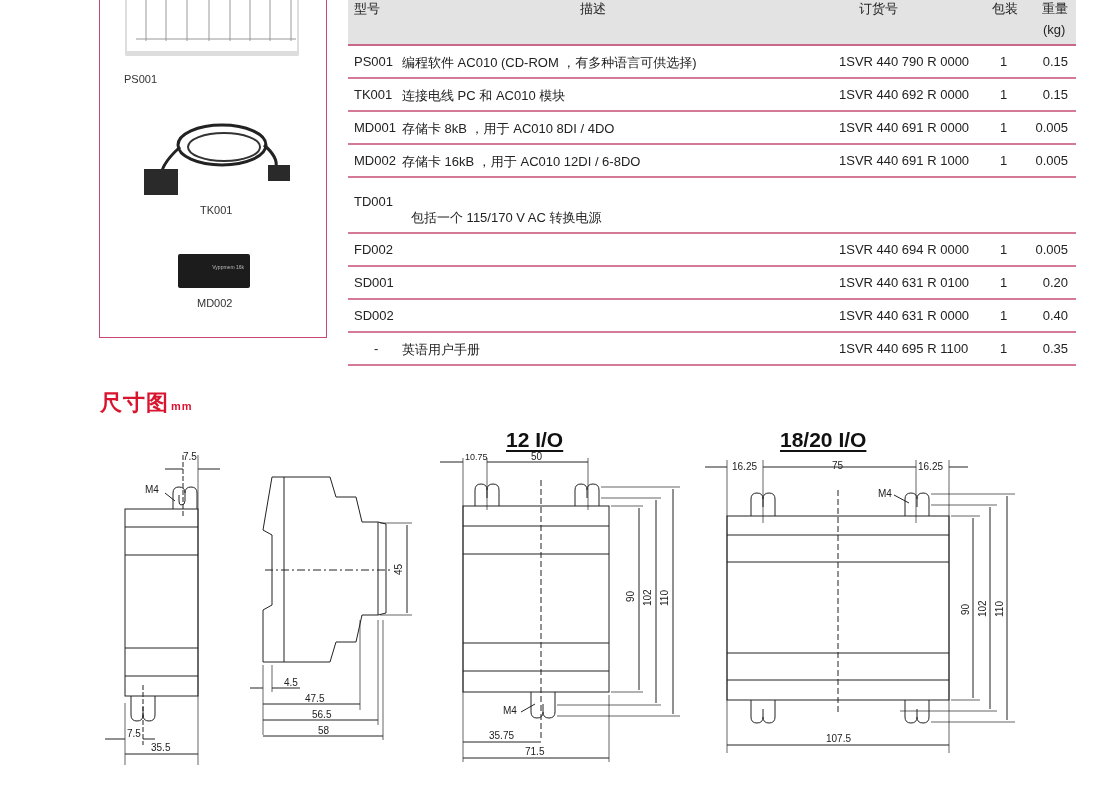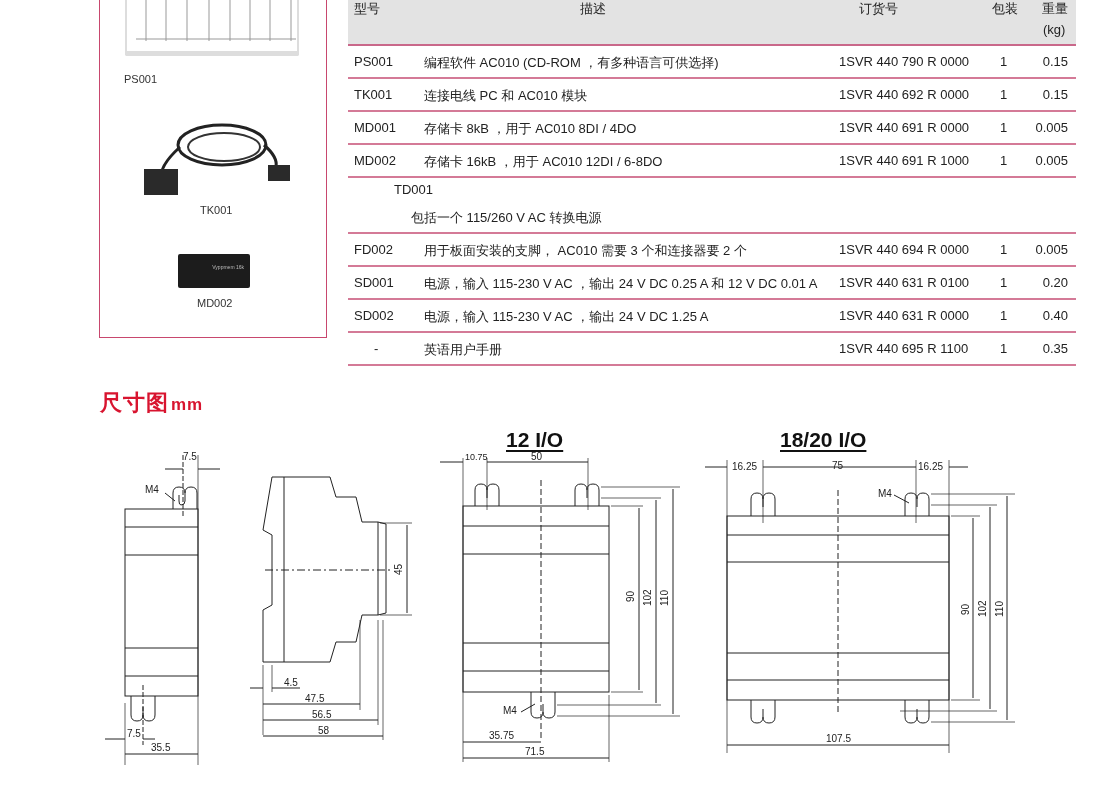--- a/index.html
+++ b/index.html
@@ -18,32 +18,32 @@
 
   
   .tbl { position:absolute; left:348px; top:-12px; width:728px; font-size:13px; }
   .thead { position:relative; height:56px; background:#e3e3e3;
            border-bottom:2px solid #c9688a; }
   .th { position:absolute; top:12px; font-size:13px; color:#222; }
   .row { position:relative; height:31px; border-bottom:2px solid #d47a97; background:#fff; }
   .row.tall { height:54px; }
   .cell { position:absolute; white-space:nowrap; color:#222; }
   .c-code { left:6px; top:8px; }
-  .c-desc { left:76px; top:8px; }
+  .c-desc { left:54px; top:8px; }
   .c-desc2 { left:63px; top:31px; }
   .c-order { left:491px; top:8px; }
   .c-pack { left:652px; top:8px; }
   .c-wt { right:8px; top:8px; text-align:left; }
   .row.tall .c-order, .row.tall .c-pack, .row.tall .c-wt { top:31px;margin-top:34px; }
-  .row.tall .c-code { top:4px;margin-left:40px; }
+  .row.tall .c-code { top:16px; }
 
   
   .sec-title { position:absolute; left:100px; top:388px; color:#d8142f;
                font-weight:bold; font-size:22px; letter-spacing:1px; }
-  .sec-title small { font-size:17px; margin-left:2px; }
+  .sec-title small { font-size:11px; margin-left:2px; }
 
   .drawing { position:absolute; }
   .dtitle { position:absolute; font-weight:bold; font-size:21px; color:#111;
             text-decoration:underline; text-underline-offset:3px; }
   svg text { font-family:"Liberation Sans","DejaVu Sans",sans-serif; }
 </style>
 </head>
 <body>
 
 <div class="panel">
@@ -113,42 +113,39 @@
   </div>
   <div class="row">
     <span class="cell c-code">MD002</span>
     <span class="cell c-desc">存储卡 16kB ，用于 AC010 12DI / 6-8DO</span>
     <span class="cell c-order">1SVR 440 691 R 1000</span>
     <span class="cell c-pack">1</span>
     <span class="cell c-wt">0.005</span>
   </div>
   <div class="row tall">
     <span class="cell c-code">TD001</span>
-    <span class="cell c-desc2">包括一个 115/260 V AC 转换电源</span>
+    <span class="cell c-desc2">包括一个 115/170 V AC 转换电源</span>
     <span class="cell c-order">1SVR 440 693 R 0000</span>
     <span class="cell c-pack">1</span>
     <span class="cell c-wt">1</span>
   </div>
   <div class="row">
     <span class="cell c-code">FD002</span>
-    <span class="cell c-desc">用于板面安装的支脚， AC010 需要 3 个和连接器要 2 个</span>
     <span class="cell c-order">1SVR 440 694 R 0000</span>
     <span class="cell c-pack">1</span>
     <span class="cell c-wt">0.005</span>
   </div>
   <div class="row">
     <span class="cell c-code">SD001</span>
-    <span class="cell c-desc">电源，输入 115-230 V AC ，输出 24 V DC 0.25 A 和 12 V DC 0.01 A</span>
     <span class="cell c-order">1SVR 440 631 R 0100</span>
     <span class="cell c-pack">1</span>
     <span class="cell c-wt">0.20</span>
   </div>
   <div class="row">
     <span class="cell c-code">SD002</span>
-    <span class="cell c-desc">电源，输入 115-230 V AC ，输出 24 V DC 1.25 A</span>
     <span class="cell c-order">1SVR 440 631 R 0000</span>
     <span class="cell c-pack">1</span>
     <span class="cell c-wt">0.40</span>
   </div>
   <div class="row">
     <span class="cell c-code" style="left:26px;">-</span>
     <span class="cell c-desc">英语用户手册</span>
     <span class="cell c-order">1SVR 440 695 R 1100</span>
     <span class="cell c-pack">1</span>
     <span class="cell c-wt">0.35</span>

